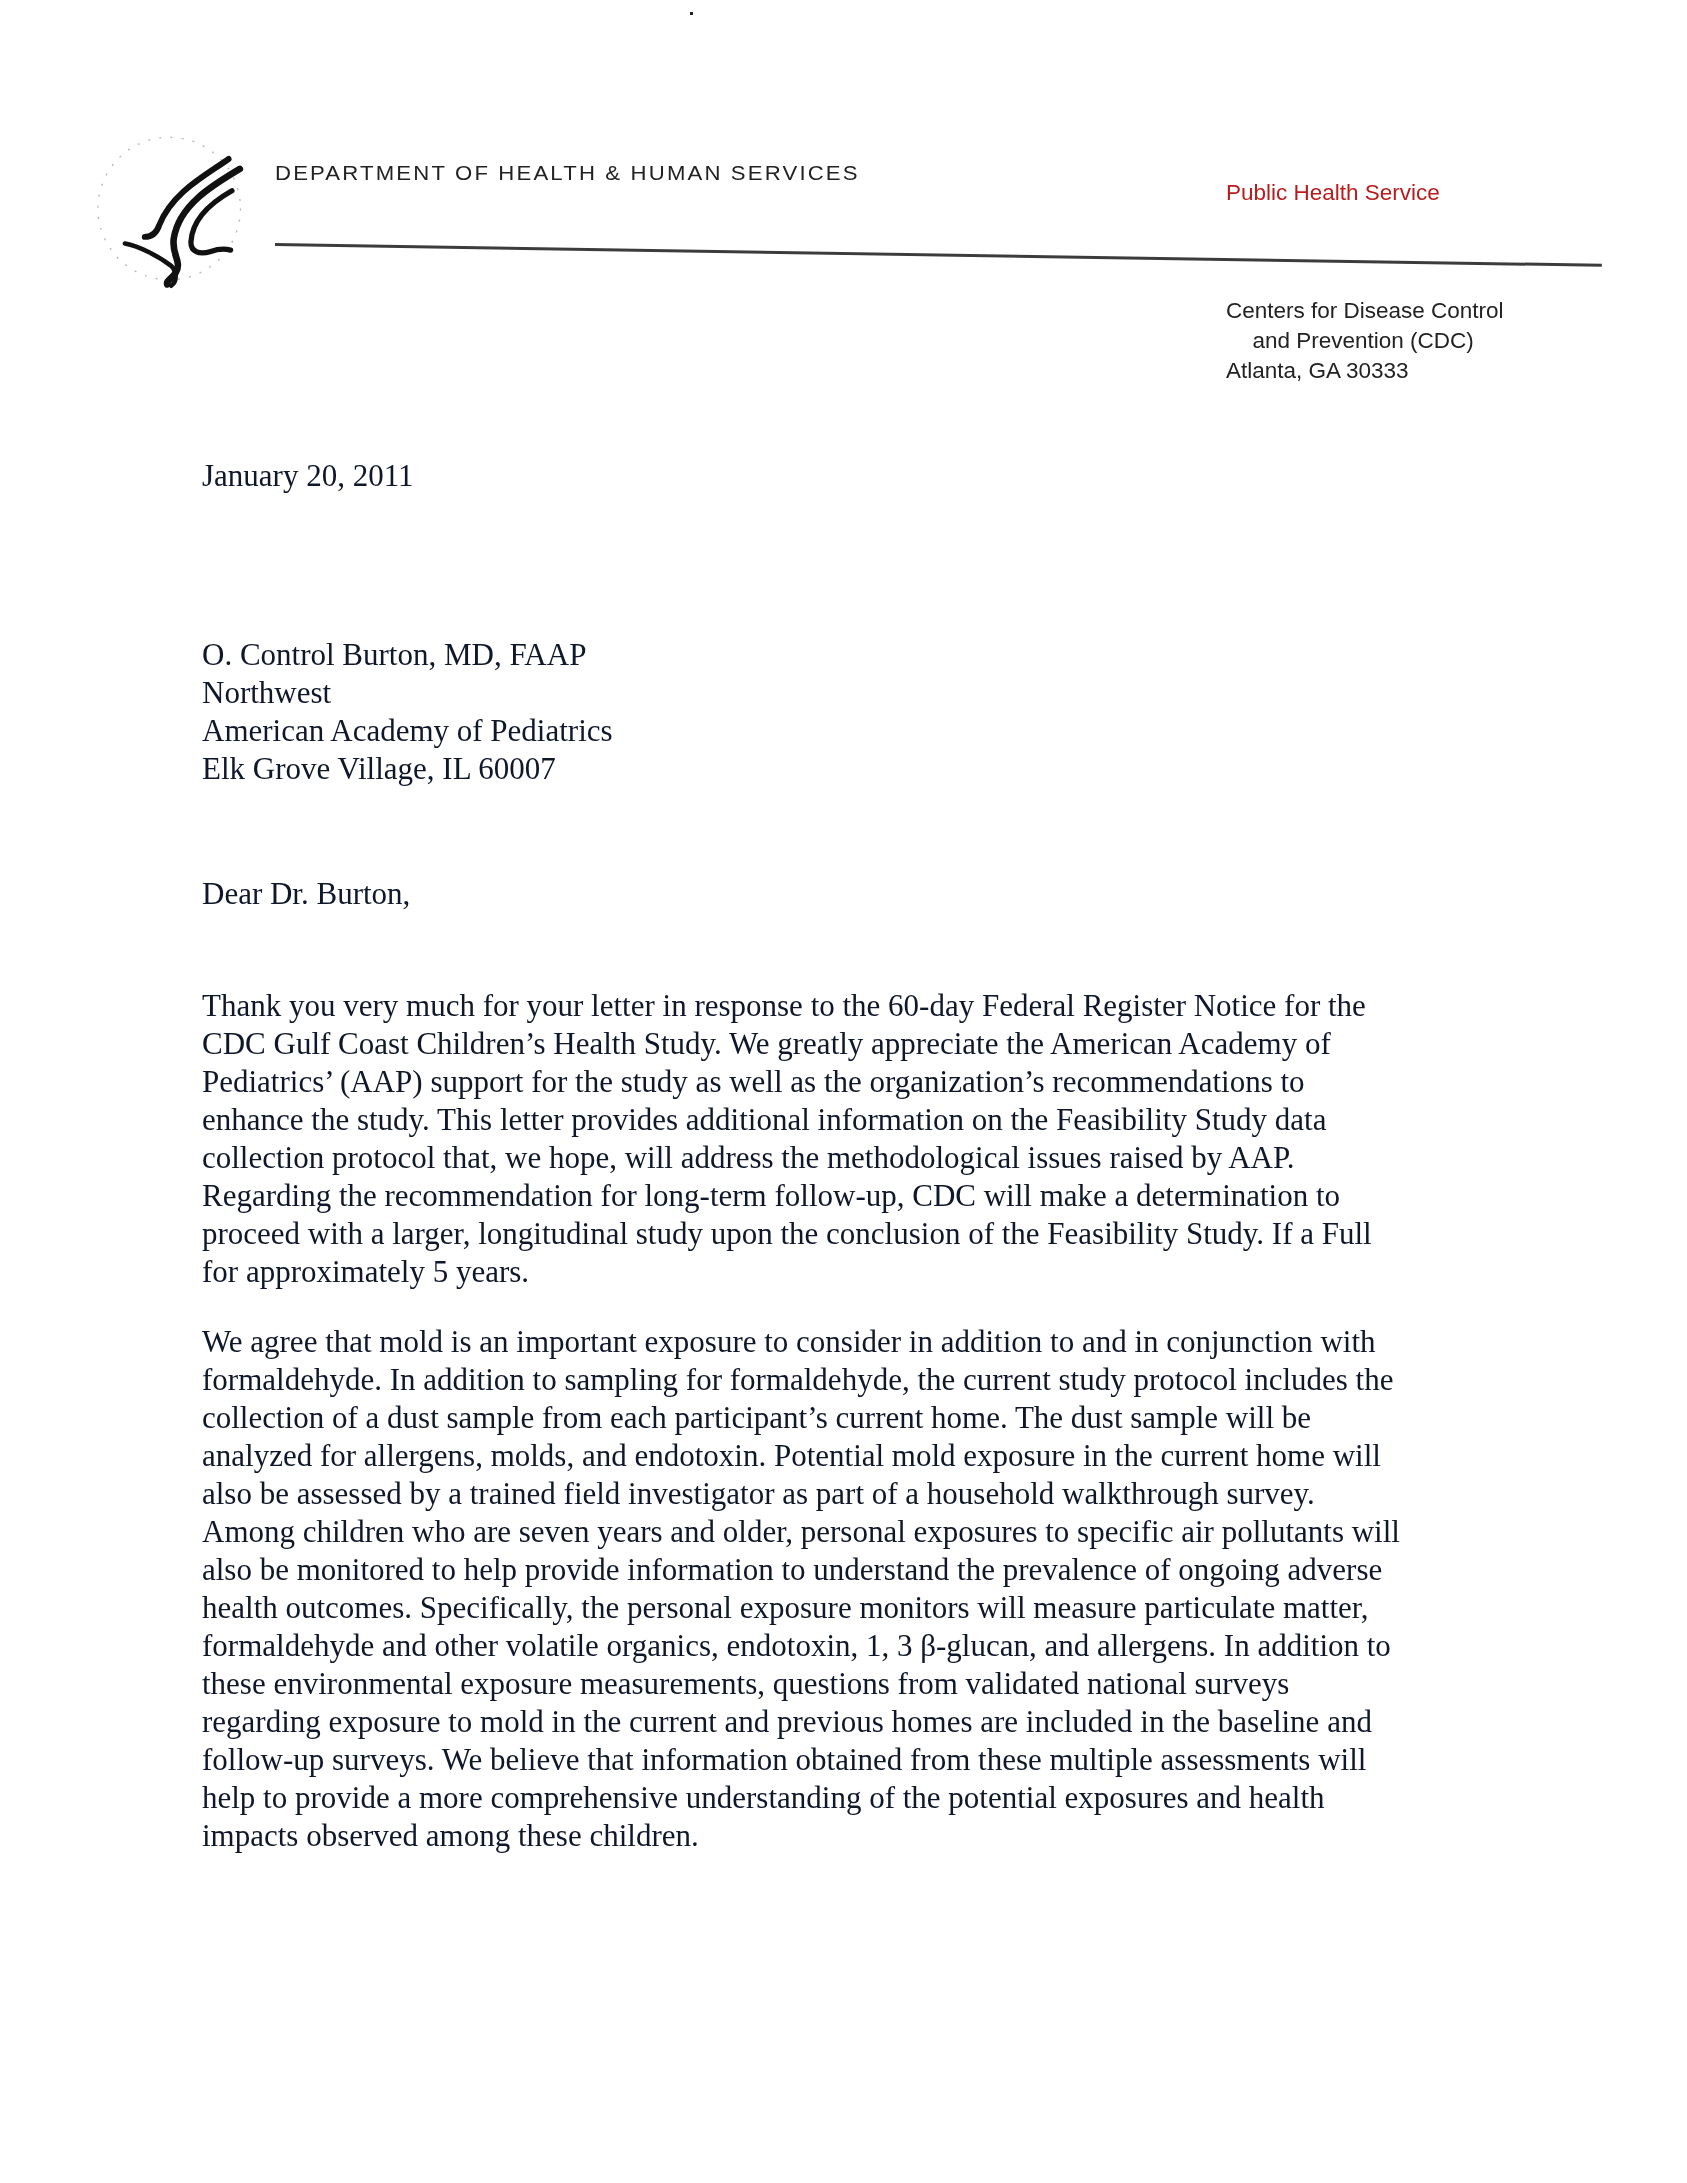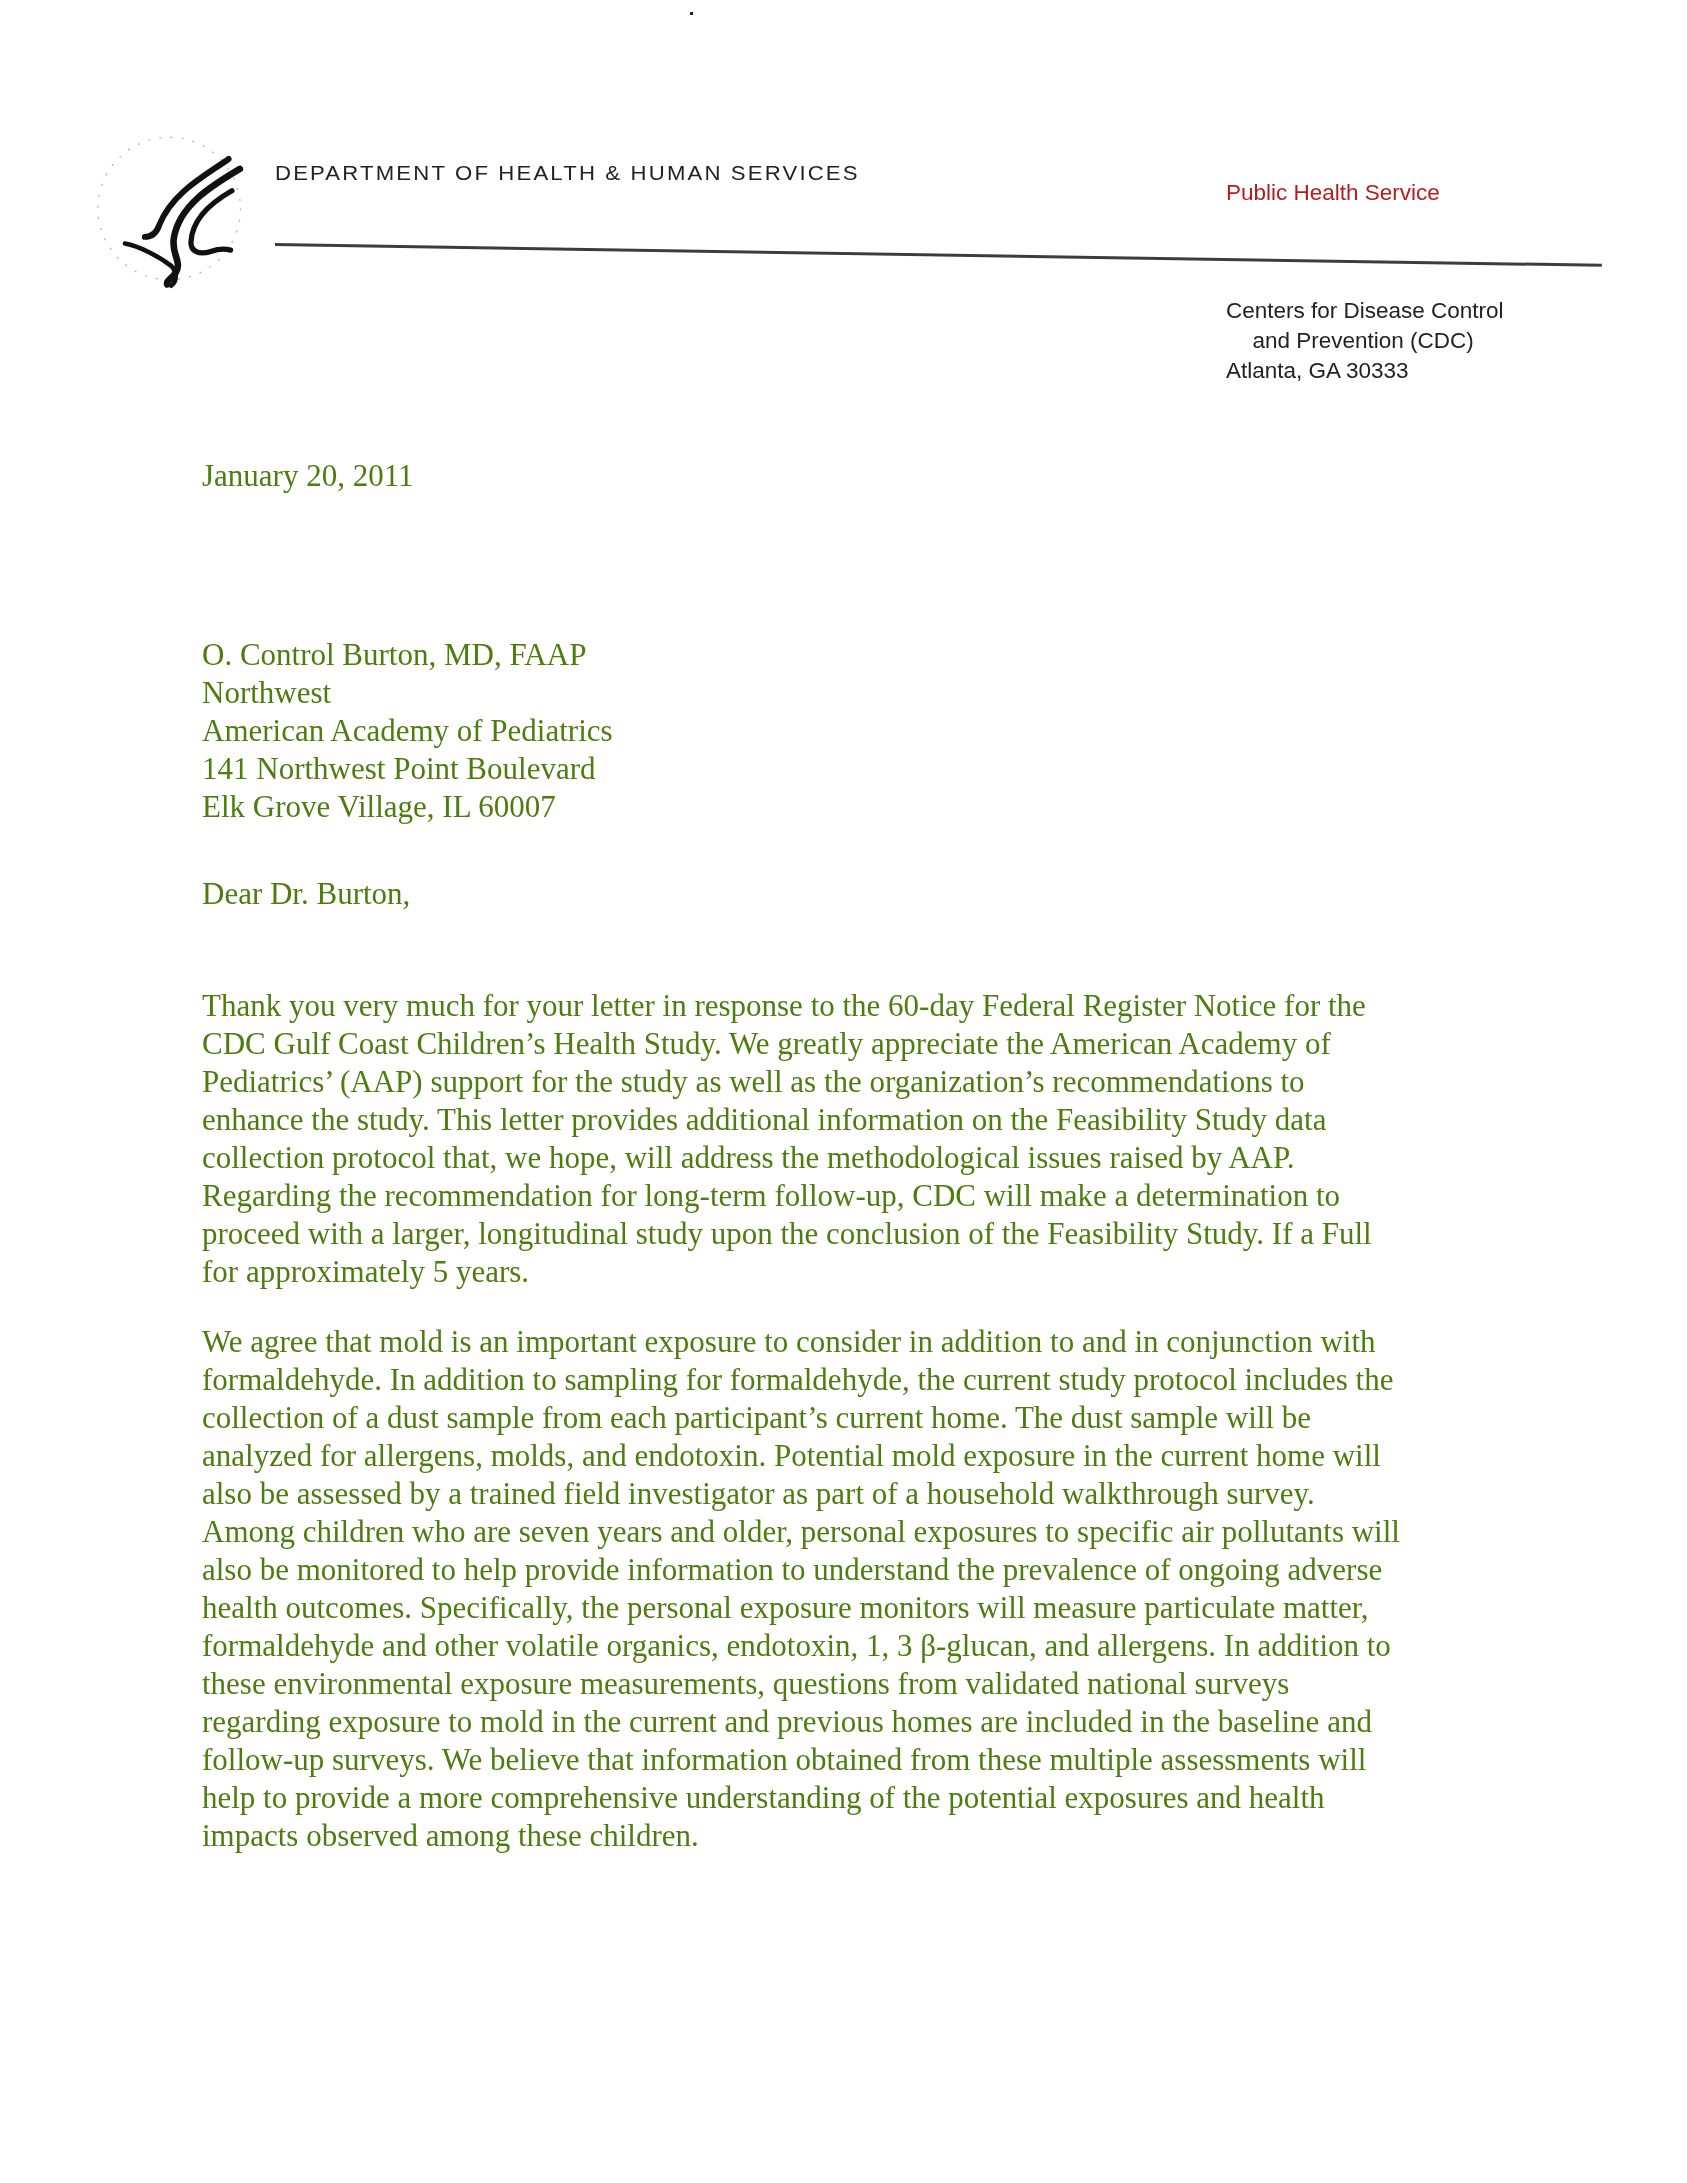--- a/index.html
+++ b/index.html
@@ -8,21 +8,21 @@
   .sans { font-family: "Liberation Sans", sans-serif; }
   .serif { font-family: "Liberation Serif", serif; }
 
   #logo { left: 93px; top: 126px; width: 159px; height: 165px; }
   #dept { left: 275px; top: 161px; font-size: 20.5px; letter-spacing: 2px; color: #222; transform: scaleX(1.08); transform-origin: left top; }
   #rule { left: 275px; top: 243px; width: 1327px; height: 2.6px; background: #1a1a1a; transform: rotate(0.9deg); transform-origin: left center; opacity: 0.85; }
   #phs { left: 1226px; top: 180px; font-size: 22.5px; color: #b91c1c; }
   #cdc { left: 1226px; top: 296px; font-size: 22.5px; line-height: 30px; color: #222; }
   #cdc .indent { padding-left: 26.5px; }
 
-  .letter { font-size: 31px; line-height: 38px; color: #4d7c0f; }
+  .letter { font-size: 31px; line-height: 38px; color: #0f172a; }
   #date { left: 202px; top: 457px; }
   #recipient { left: 202px; top: 636px; }
   #salutation { left: 202px; top: 875px; }
   #para1 { left: 202px; top: 951px; margin-top: 36px; }
   #para2 { left: 202px; top: 1323px; }
   .line { display: block; }
   .speck { position: absolute; background: #222; }
 </style>
 </head>
 <body>
@@ -48,21 +48,20 @@
 </div>
 
 <div class="speck" style="left:690px;top:12px;width:3.3px;height:3.3px;"></div>
 
 <div id="date" class="abs serif letter">January 20, 2011</div>
 
 <div id="recipient" class="abs serif letter">
   <span class="line">O. Control Burton, MD, FAAP</span>
   <span class="line">Northwest</span>
   <span class="line">American Academy of Pediatrics</span>
-  <span class="line">141 Northwest Point Boulevard</span>
   <span class="line">Elk Grove Village, IL 60007</span>
 </div>
 
 <div id="salutation" class="abs serif letter">Dear Dr. Burton,</div>
 
 <div id="para1" class="abs serif letter">
   <span class="line">Thank you very much for your letter in response to the 60-day Federal Register Notice for the</span>
   <span class="line">CDC Gulf Coast Children’s Health Study.  We greatly appreciate the American Academy of</span>
   <span class="line">Pediatrics’ (AAP) support for the study as well as the organization’s recommendations to</span>
   <span class="line">enhance the study.  This letter provides additional information on the Feasibility Study data</span>

